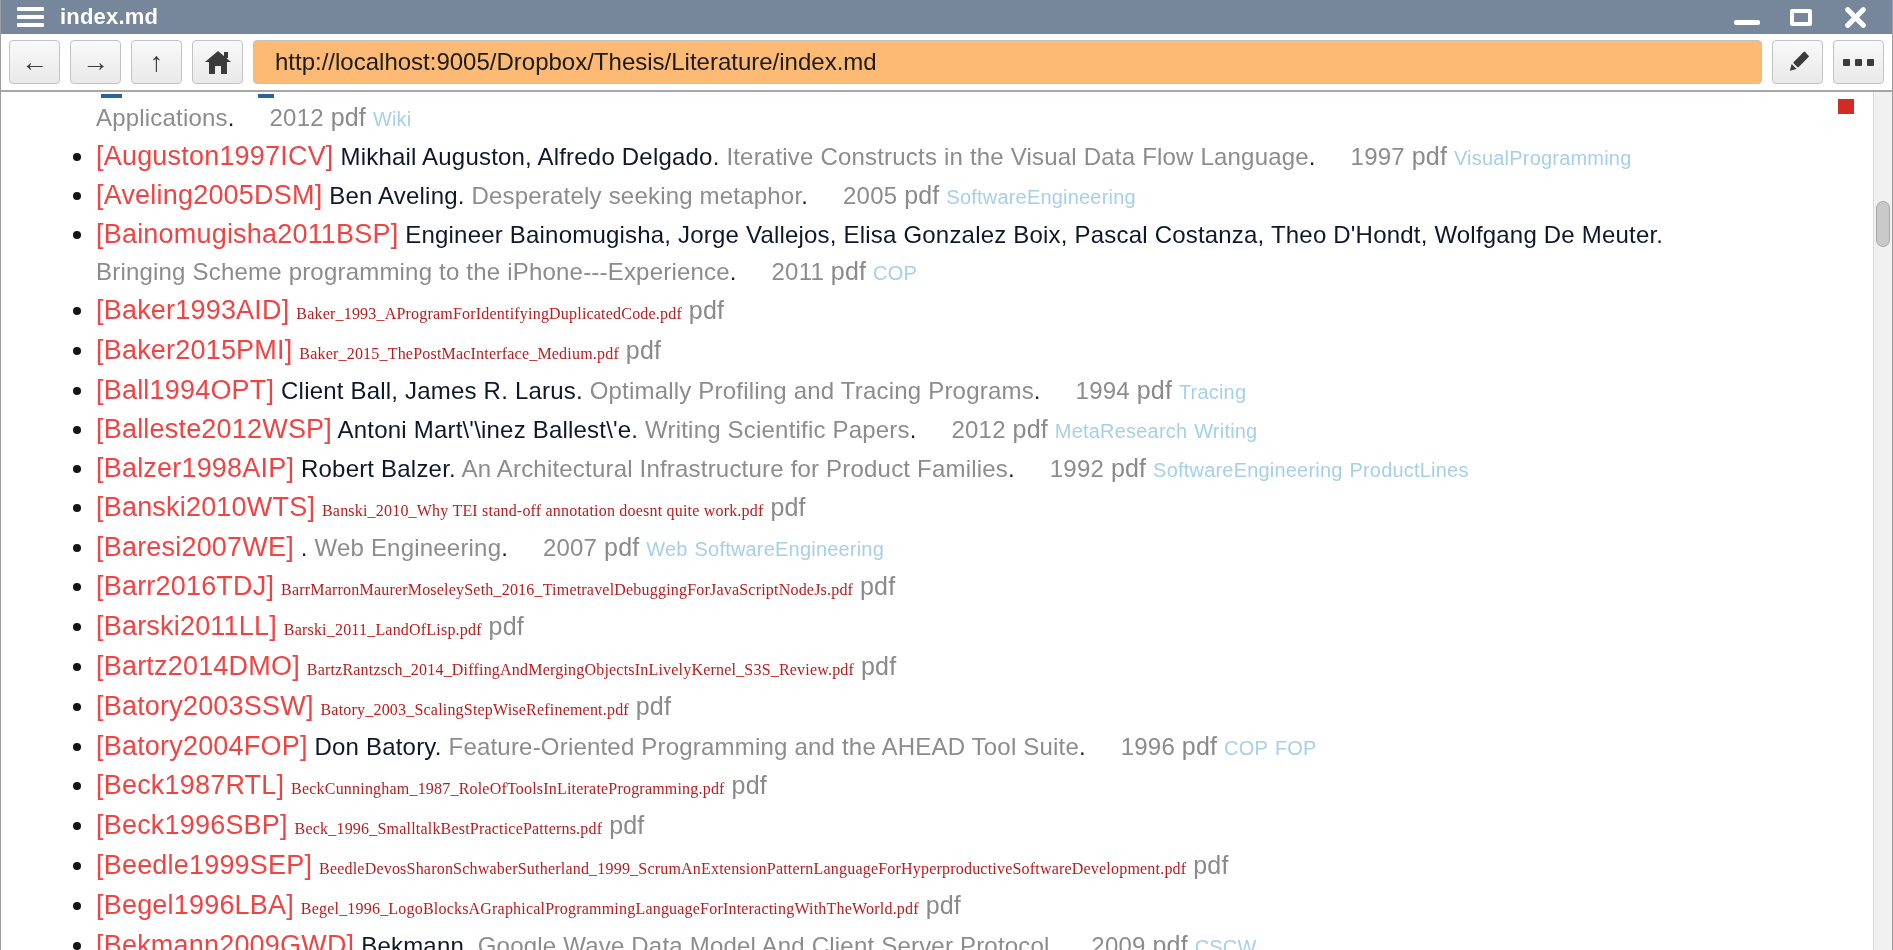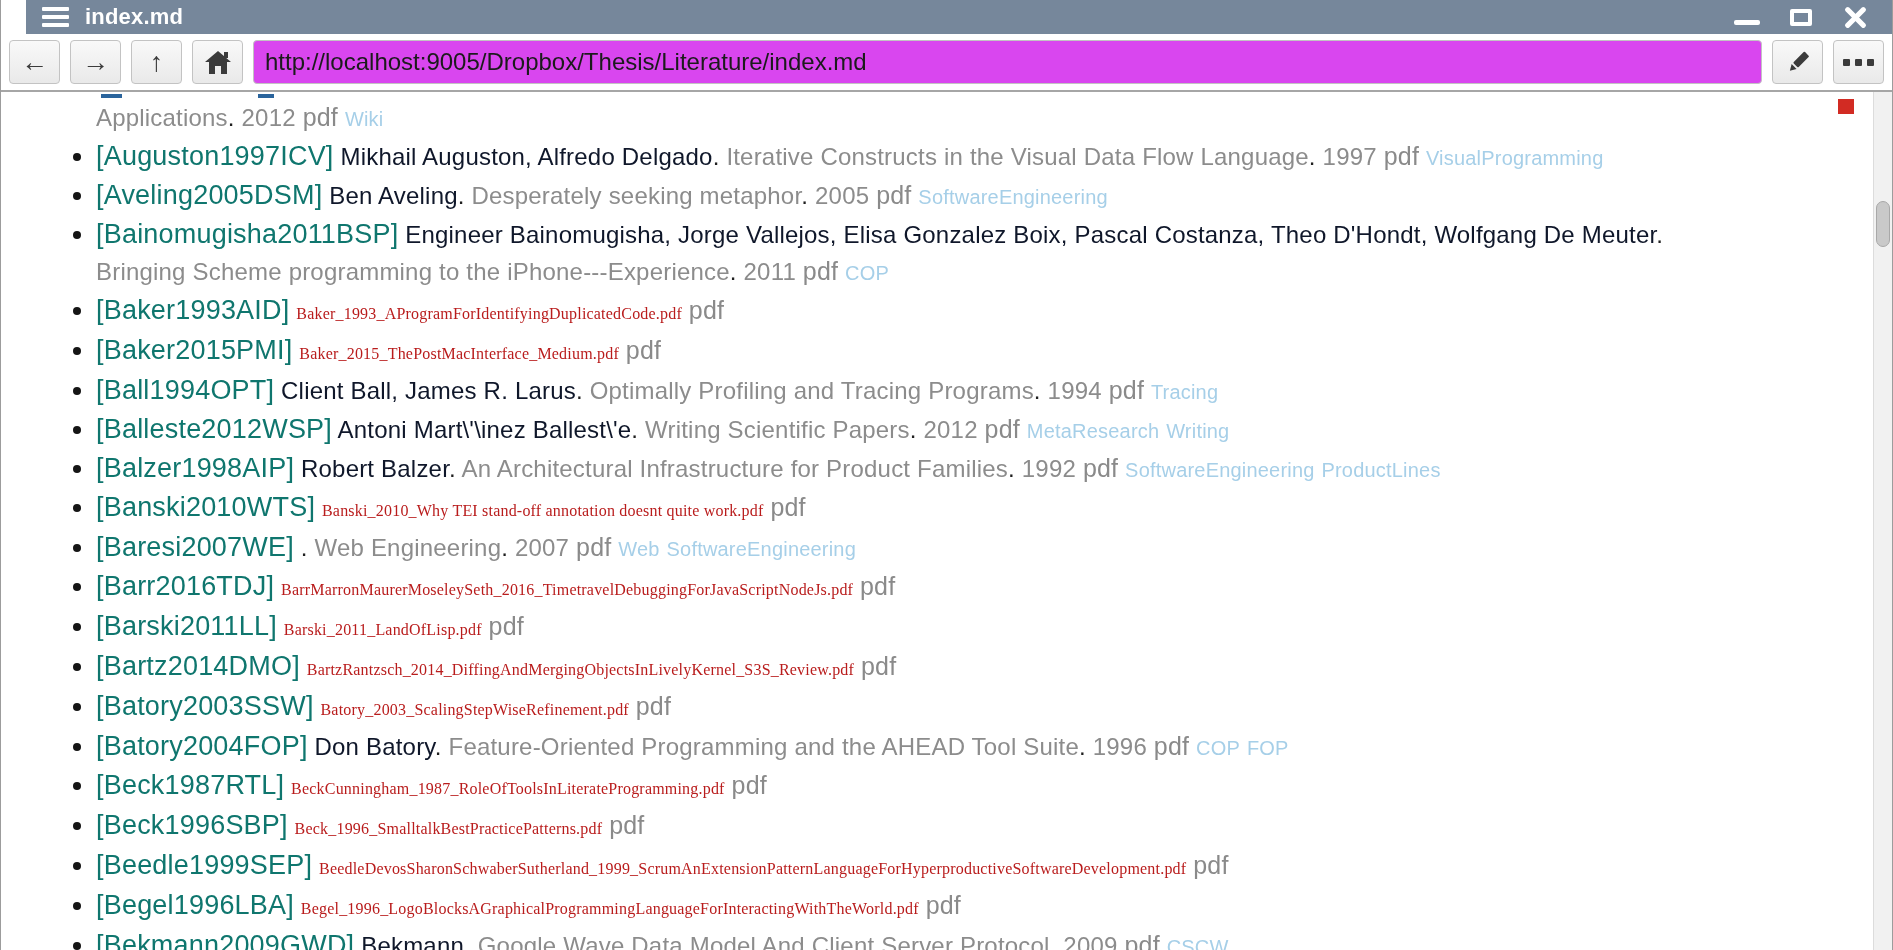--- a/index.html
+++ b/index.html
@@ -5,64 +5,64 @@
   * { box-sizing: border-box; }
   html,body { margin:0; padding:0; }
   body {
     width:1893px; height:950px; overflow:hidden;
     font-family:"Liberation Sans", sans-serif; background:#fff;
   }
   .window { width:1893px; height:950px; display:flex; flex-direction:column;
     background:#fff; border-left:1px solid #9c9c9c; border-right:1px solid #9c9c9c; }
 
   
-  .titlebar { flex:none; height:34px; background:#76879B; display:flex; align-items:center; padding:0 14px;margin-left:25px; }
+  .titlebar { flex:none; height:34px; background:#76879B; display:flex; align-items:center; padding:0 14px; }
   .burger { width:27px; display:flex; flex-direction:column; gap:4px; margin:0 16px 0 2px; cursor:pointer; }
   .burger i { display:block; height:4px; background:#fff; border-radius:1px; }
   .wtitle { color:#fff; font-weight:bold; font-size:22px; letter-spacing:0.2px; }
   .controls { margin-left:auto; display:flex; align-items:center; gap:30px; padding-right:10px; }
   .ctrl { cursor:pointer; display:block; }
   .ctrl-min { width:26px; height:5px; background:#fff; border-radius:2px; margin-top:10px; }
   .ctrl-max { width:22px; height:17px; border:4px solid #fff; border-radius:2px; }
   .ctrl-close { position:relative; width:26px; height:24px; }
   .ctrl-close::before, .ctrl-close::after { content:""; position:absolute; left:0; top:10px;
     width:27px; height:5px; background:#fff; border-radius:2px; }
   .ctrl-close::before { transform:rotate(45deg); }
   .ctrl-close::after  { transform:rotate(-45deg); }
 
   
   .toolbar { flex:none; height:58px; background:#fff; border-bottom:2px solid #a6a6a6;
     display:flex; align-items:center; padding:0 8px; gap:10px; }
   .tbtn { flex:none; width:51px; height:44px; background:linear-gradient(#f9f9f9,#e9e9e9);
     border:1px solid #c3c3c3; border-radius:4px; display:flex; align-items:center; justify-content:center;
     font-size:27px; font-weight:bold; color:#3b3b3b; cursor:pointer; }
-  .urlbox { flex:1; height:44px; background:#d946ef; border:1px solid #c3c3c3; border-radius:4px;
-    font-size:24px; color:#1b1b1b; padding:0 11px; outline:none;
+  .urlbox { flex:1; height:44px; background:#fdba74; border:1px solid #c3c3c3; border-radius:4px;
+    font-size:24px; color:#1b1b1b; padding:0 21px; outline:none;
     font-family:"Liberation Sans", sans-serif; }
   .dots { display:flex; gap:5px; }
   .dots i { width:7px; height:7px; background:#3b3b3b; border-radius:1px; display:block; }
 
   
   .content { position:relative; flex:1; overflow:hidden; background:#fff; }
   .redmark { position:absolute; top:7px; right:38px; width:16px; height:15px; background:#D22B23; }
   .vscroll { position:absolute; top:0; right:0; width:19px; height:100%;
     background:#f1f1f1; border-left:1px solid #dcdcdc; }
   .vthumb { position:absolute; top:109px; left:2px; width:14px; height:46px;
     background:#c9c9c9; border:1px solid #a8a8a8; border-radius:8px; }
 
   ul.bib { margin:7px 0 0 0; padding:0 34px 0 95px; list-style:none; }
   ul.bib li { position:relative; line-height:37px; font-size:24px; color:#8C8C8C; letter-spacing:0.2px; }
   ul.bib li::before { content:""; position:absolute; left:-23px; top:15px; width:8px; height:8px;
     border-radius:50%; background:#151515; }
   ul.bib li.partial::before { display:none; }
-  .key  { color:#0f766e; font-size:27px; cursor:pointer; }
+  .key  { color:#ef4444; font-size:27px; cursor:pointer; }
   .authors { color:#0f172a; }
   .t    { color:#8C8C8C; }
   .sep  { color:#1f1f1f; }
-  .year { color:#8C8C8C; }
+  .year { color:#8C8C8C;margin-left:28px; }
   .pdf  { color:#8A8A8A; font-size:25px; cursor:pointer; }
   .file { color:#b91c1c; font-size:16px; cursor:pointer;font-family:Liberation Serif, serif; }
   .tag  { color:#A6CFE8; font-size:20px; cursor:pointer; }
   .line2 { display:block; }
   .frag { position:absolute; background:#2A649C; height:4px; top:-5px; }
   .frag.f1 { left:5px; width:21px; }
   .frag.f2 { left:162px; width:16px; }
 </style>
 </head>
 <body>

